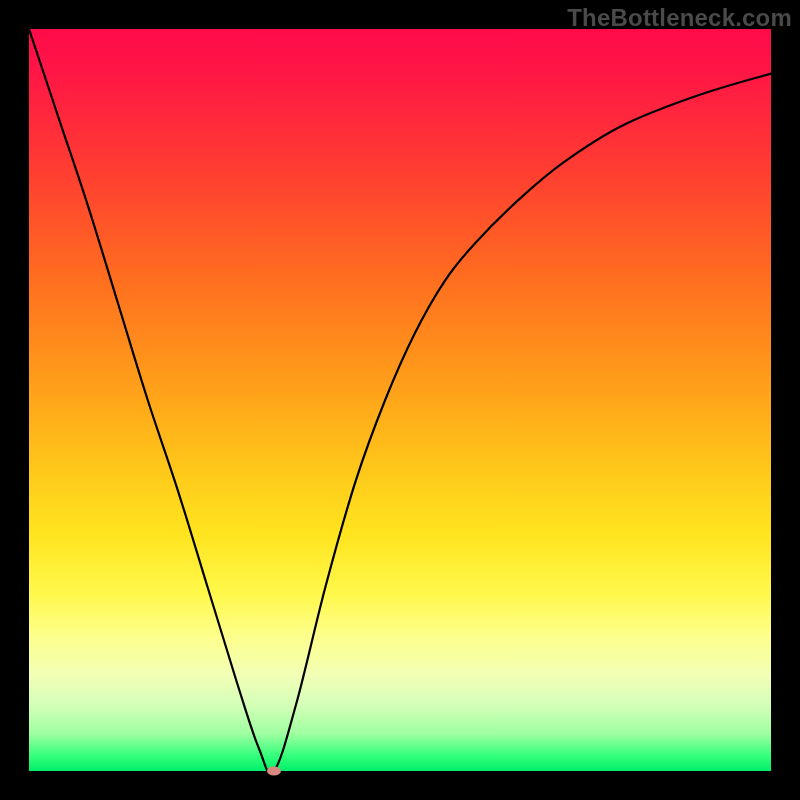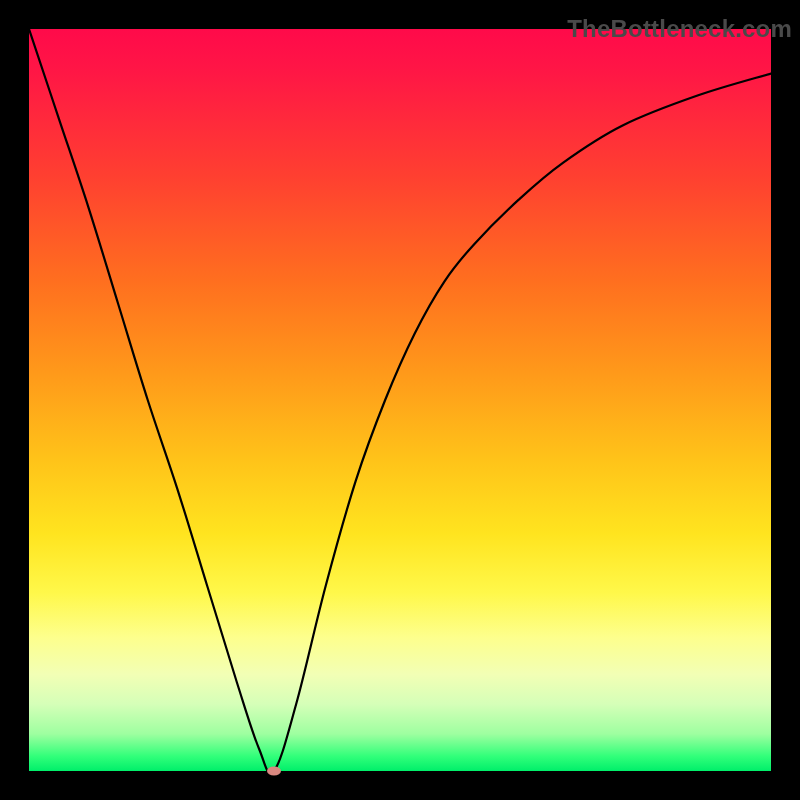--- a/index.html
+++ b/index.html
@@ -35,21 +35,21 @@
       #fdff8d 82%,
       #f2ffb5 87%,
       #d5ffb8 91%,
       #9effa0 95%,
       #32ff7a 98%,
       #00ef6a 100%
     );
   }
   .watermark {
     position: absolute;
-    top: 15px;
+    top: 4px;
     right: 8px;
     color: #4a4a4a;
     font-size: 24px;
     font-weight: 600;
     letter-spacing: 0.2px;
     z-index: 5;
   }
   svg.curve {
     position: absolute;
     left: 0;

